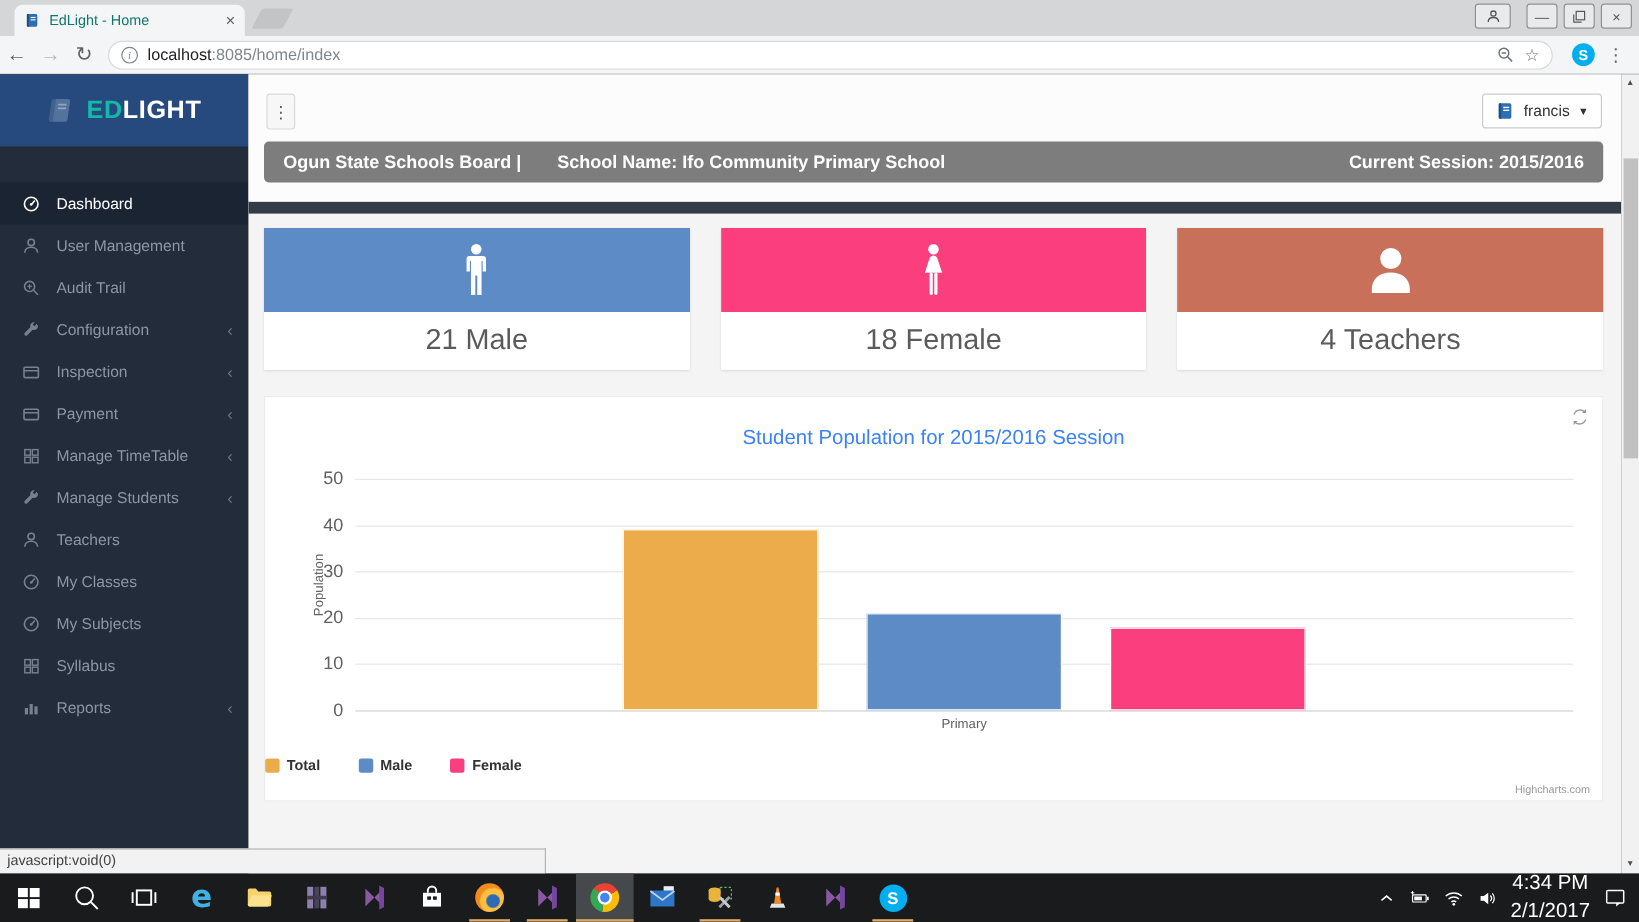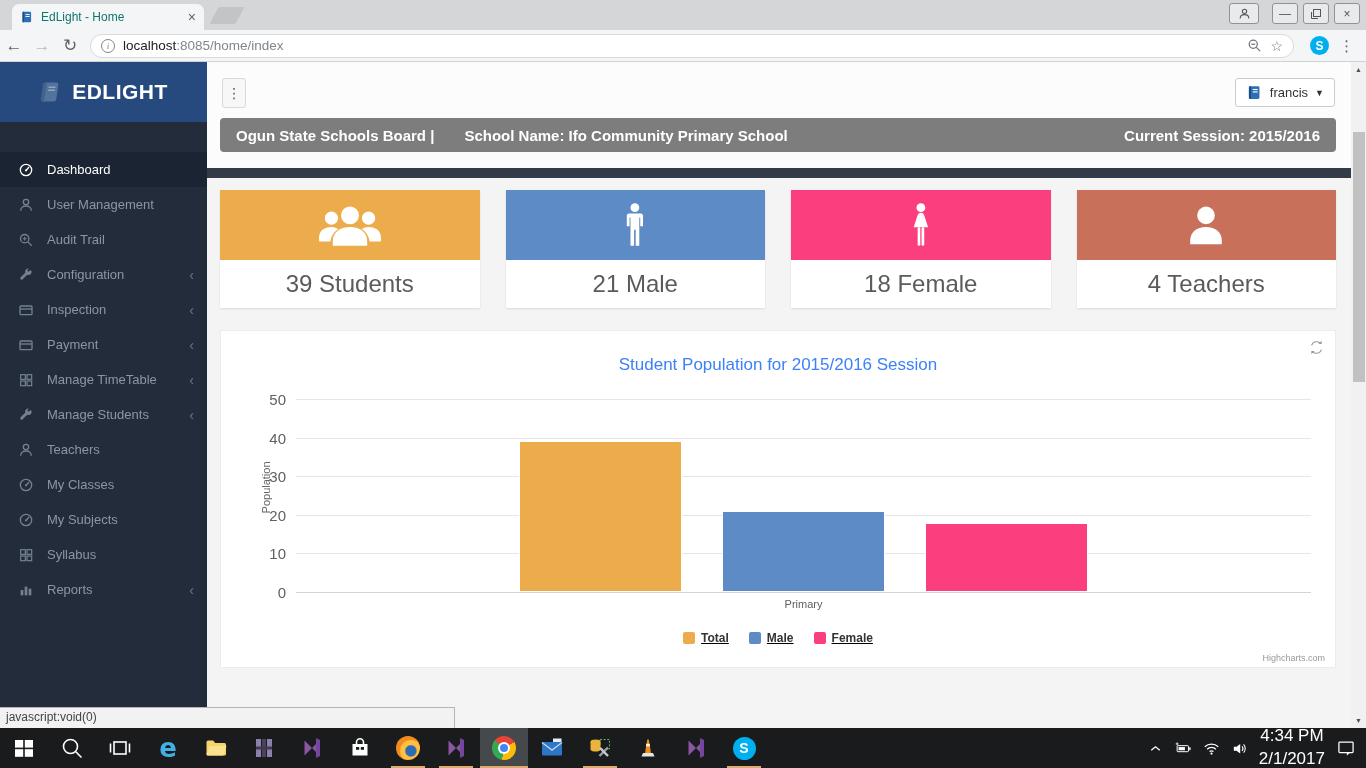--- a/index.html
+++ b/index.html
@@ -32,21 +32,21 @@
   .url .rest { color:#80868b; }
   .bar-ic { color:#6f7479; font-size:14px; }
   .skype-ext { width:19px; height:19px; border-radius:50%; background:#00aff0; color:#fff; font-weight:bold;
                font-size:12px; display:flex; align-items:center; justify-content:center; margin:0 6px; }
   .menu-dots { font-size:15px; color:#5f6368; margin:0 12px 0 4px; }
 
   
   .sidebar { position:absolute; left:0; top:62px; width:207px; height:666px; background:#232c3b; }
   .logo-head { height:60px; background:#264a7d; display:flex; align-items:center; justify-content:center; gap:9px; }
   .logo-text { font-size:21px; font-weight:bold; letter-spacing:.5px; color:#fff; }
-  .logo-text .ed { color:#ffffff; }
+  .logo-text .ed { color:#14b8a6; }
   .side-nav { padding-top:30px; }
   .nav-item { height:35px; display:flex; align-items:center; padding:0 13px 0 18px; color:#8b96a5;
               font-size:13px; cursor:pointer; }
   .nav-item .ic { width:16px; height:16px; margin-right:13px; color:#76818f; flex:none; }
   .nav-item .chev { margin-left:auto; font-size:14px; color:#6b7687; }
   .nav-item.active { background:#1a2433; color:#fff; }
   .nav-item.active .ic { color:#fff; }
 
   
   .main { position:absolute; left:207px; top:62px; width:1144px; height:666px; background:#f4f4f4; overflow:hidden; }
@@ -75,21 +75,21 @@
   .chart-panel { margin:22px 15px 0 13px; height:338px; background:#fff; border:1px solid #ececec; position:relative; }
   .refresh-btn { position:absolute; right:10px; top:8px; width:17px; height:17px; color:#999; cursor:pointer; }
   .chart-title { text-align:center; margin-top:24px; font-size:17px; color:#3b82f6; }
   .plot { position:absolute; left:75px; top:68px; width:1015px; height:194px; border-bottom:1px solid #d3d3d3; }
   .gridline { position:absolute; left:0; width:100%; height:1px; background:#e6e6e6; }
   .ytick { position:absolute; right:calc(100% + 10px); transform:translateY(-50%); font-size:15px; color:#606060; }
   .bar { position:absolute; bottom:0; border:1px solid #fff; }
   .ylab { position:absolute; left:-56px; top:50%; transform:rotate(-90deg) translateX(28%); transform-origin:center;
           font-size:11px; color:#666; }
   .xlab { position:absolute; top:100%; left:50%; transform:translateX(-50%); margin-top:6px; font-size:11px; color:#606060; }
-  .legend { position:absolute; left:0; width:100%; top:300px; display:flex; justify-content:center; gap:20px;text-decoration:underline; }
+  .legend { position:absolute; left:0; width:100%; top:300px; display:flex; justify-content:flex-start; gap:32px; }
   .legend-item { display:flex; align-items:center; gap:6px; font-size:12px; font-weight:bold; color:#333; cursor:pointer; }
   .legend-swatch { width:12px; height:12px; border-radius:2px; }
   .credit { position:absolute; right:10px; bottom:4px; font-size:9px; color:#999; cursor:pointer; }
 
   
   .scrollbar { position:absolute; right:0; top:62px; width:15px; height:666px; background:#f1f1f1; }
   .sb-arrow { height:15px; display:flex; align-items:center; justify-content:center; font-size:7px; color:#505050; }
   .sb-arrow.down { position:absolute; bottom:0; width:100%; }
   .sb-thumb { position:absolute; top:70px; left:1.5px; width:12px; height:250px; background:#c1c1c1; }
 
@@ -337,35 +337,20 @@
     <div class="banner">
       <span>Ogun State Schools Board |</span>
       <span class="school">School Name: Ifo Community Primary School</span>
       <span class="session">Current Session: 2015/2016</span>
     </div>
   </div>
   <div class="dark-strip"></div>
 
   <div class="cards-row" id="cards-row">
       <div class="stat-card">
-        <div class="stat-top" style="background:#ecac4c">
-      <span style="color:#fff;height:44px">
-            <svg viewBox="0 0 48 32" width="100%" height="100%" fill="currentColor">
-              <circle cx="24" cy="9" r="6.5"></circle>
-              <circle cx="10.5" cy="11" r="4.8"></circle>
-              <circle cx="37.5" cy="11" r="4.8"></circle>
-              <path d="M24 17.5c-7.6 0-12.5 4.2-12.5 10.2V31h25v-3.3c0-6-4.9-10.2-12.5-10.2z"></path>
-              <path d="M10.5 17.5c-5.4 0-9 3-9 7.6V28h8.2c.5-3.8 2.5-6.9 5.6-8.9-1.3-1-2.9-1.6-4.8-1.6z"></path>
-              <path d="M37.5 17.5c5.4 0 9 3 9 7.6V28h-8.2c-.5-3.8-2.5-6.9-5.6-8.9 1.3-1 2.9-1.6 4.8-1.6z"></path>
-            </svg>
-          </span>
-        </div>
-    <div class="stat-bottom">39 Students</div>
-      </div>
-      <div class="stat-card">
         <div class="stat-top" style="background:#5d8bc6">
       <span style="color:#fff;height:44px">
             <svg viewBox="0 0 24 38" width="100%" height="100%" fill="currentColor">
               <circle cx="12" cy="4" r="3.8"></circle>
               <path d="M7 9h10c1.2 0 2 .8 2 2v9h-2.4v-7.5h-.8V37h-3.1V23h-1.4v14H8.2V12.5h-.8V20H5v-9c0-1.2.8-2 2-2z"></path>
             </svg>
           </span>
         </div>
     <div class="stat-bottom">21 Male</div>
       </div>

